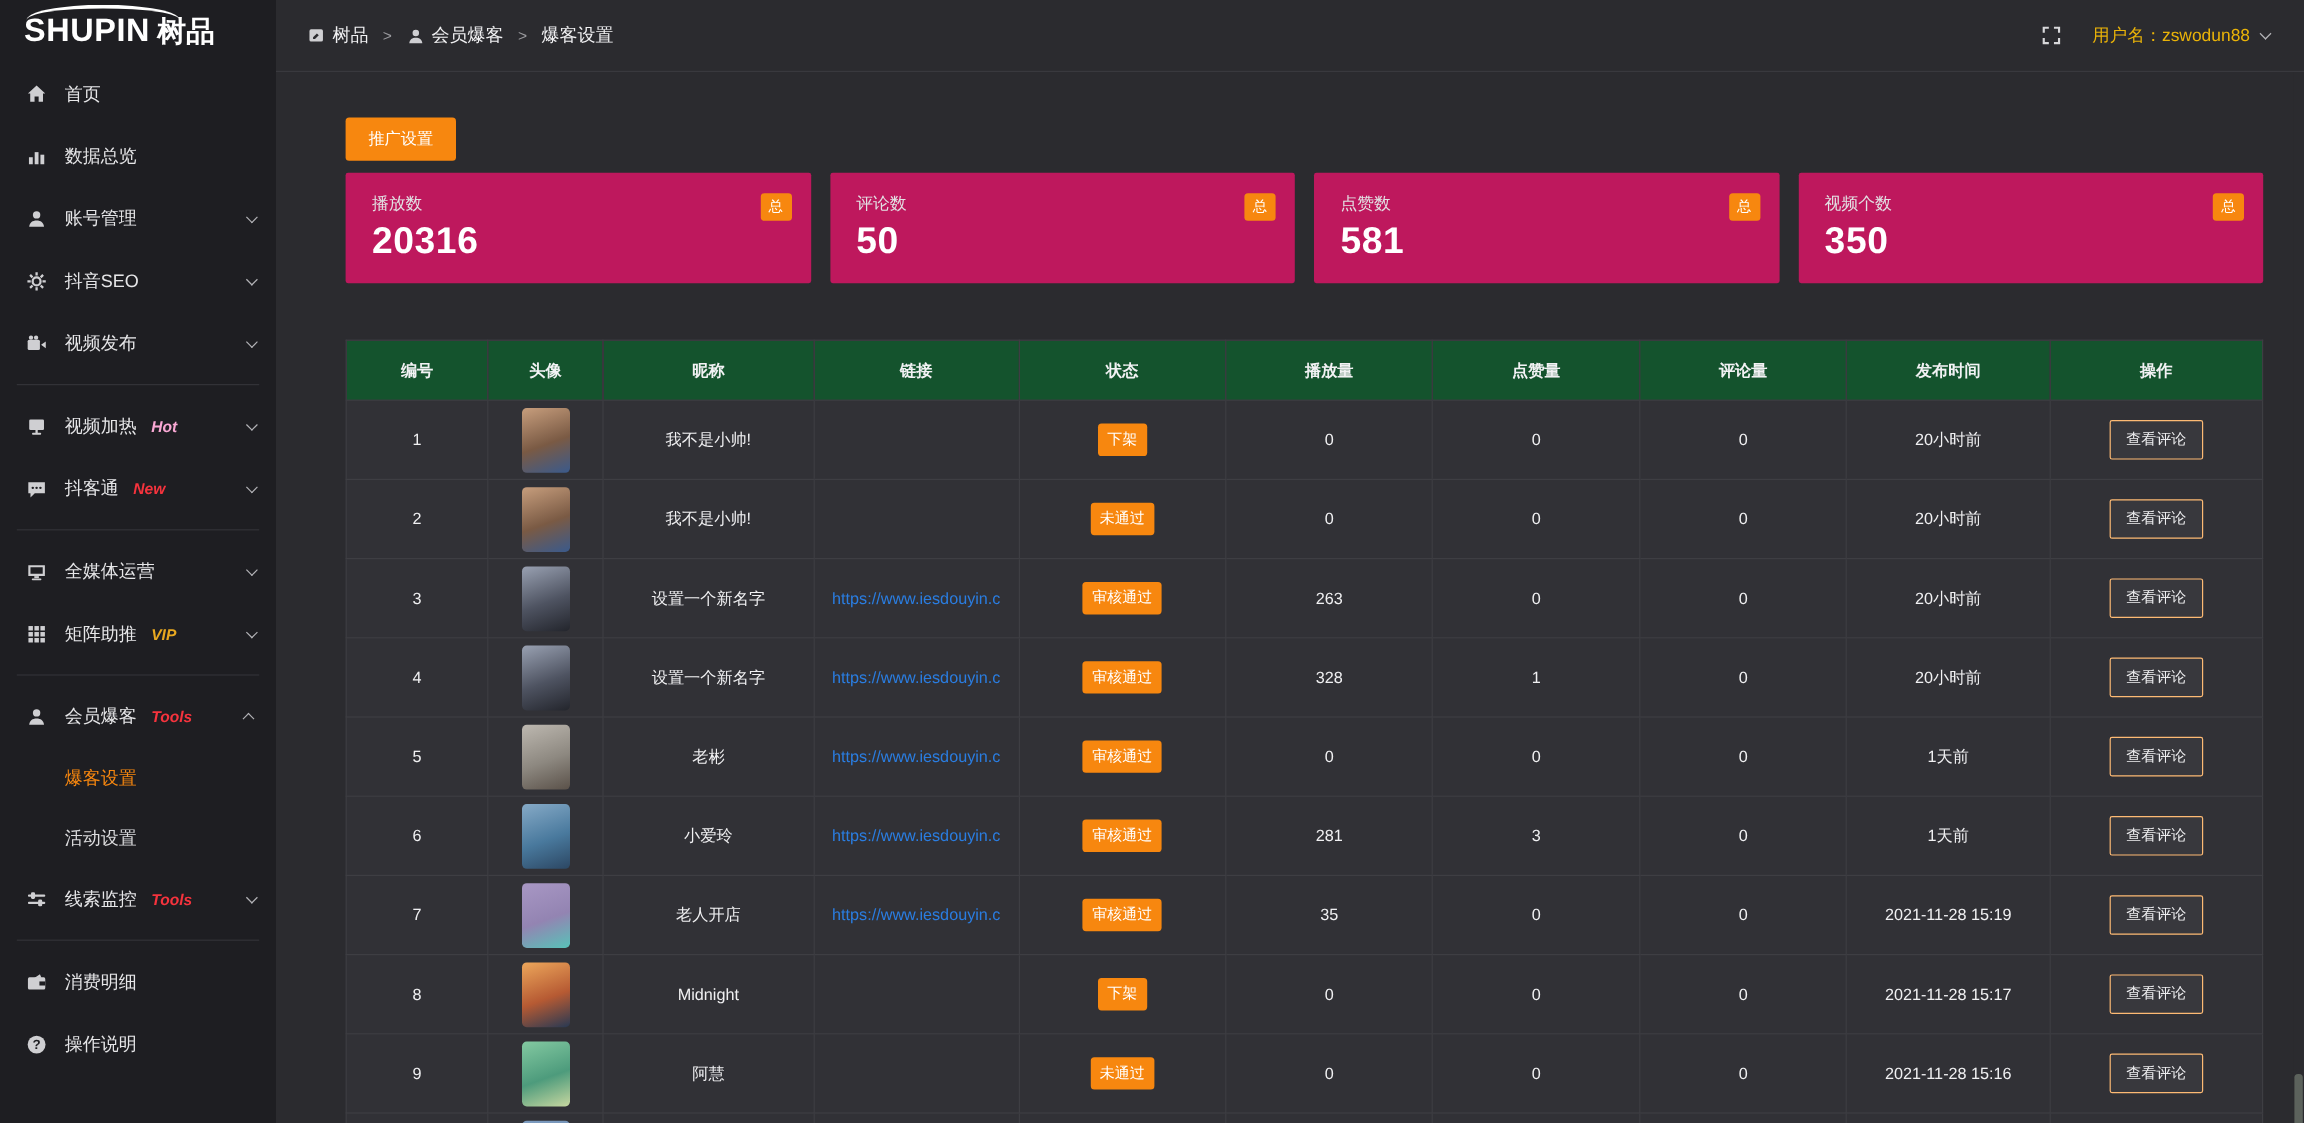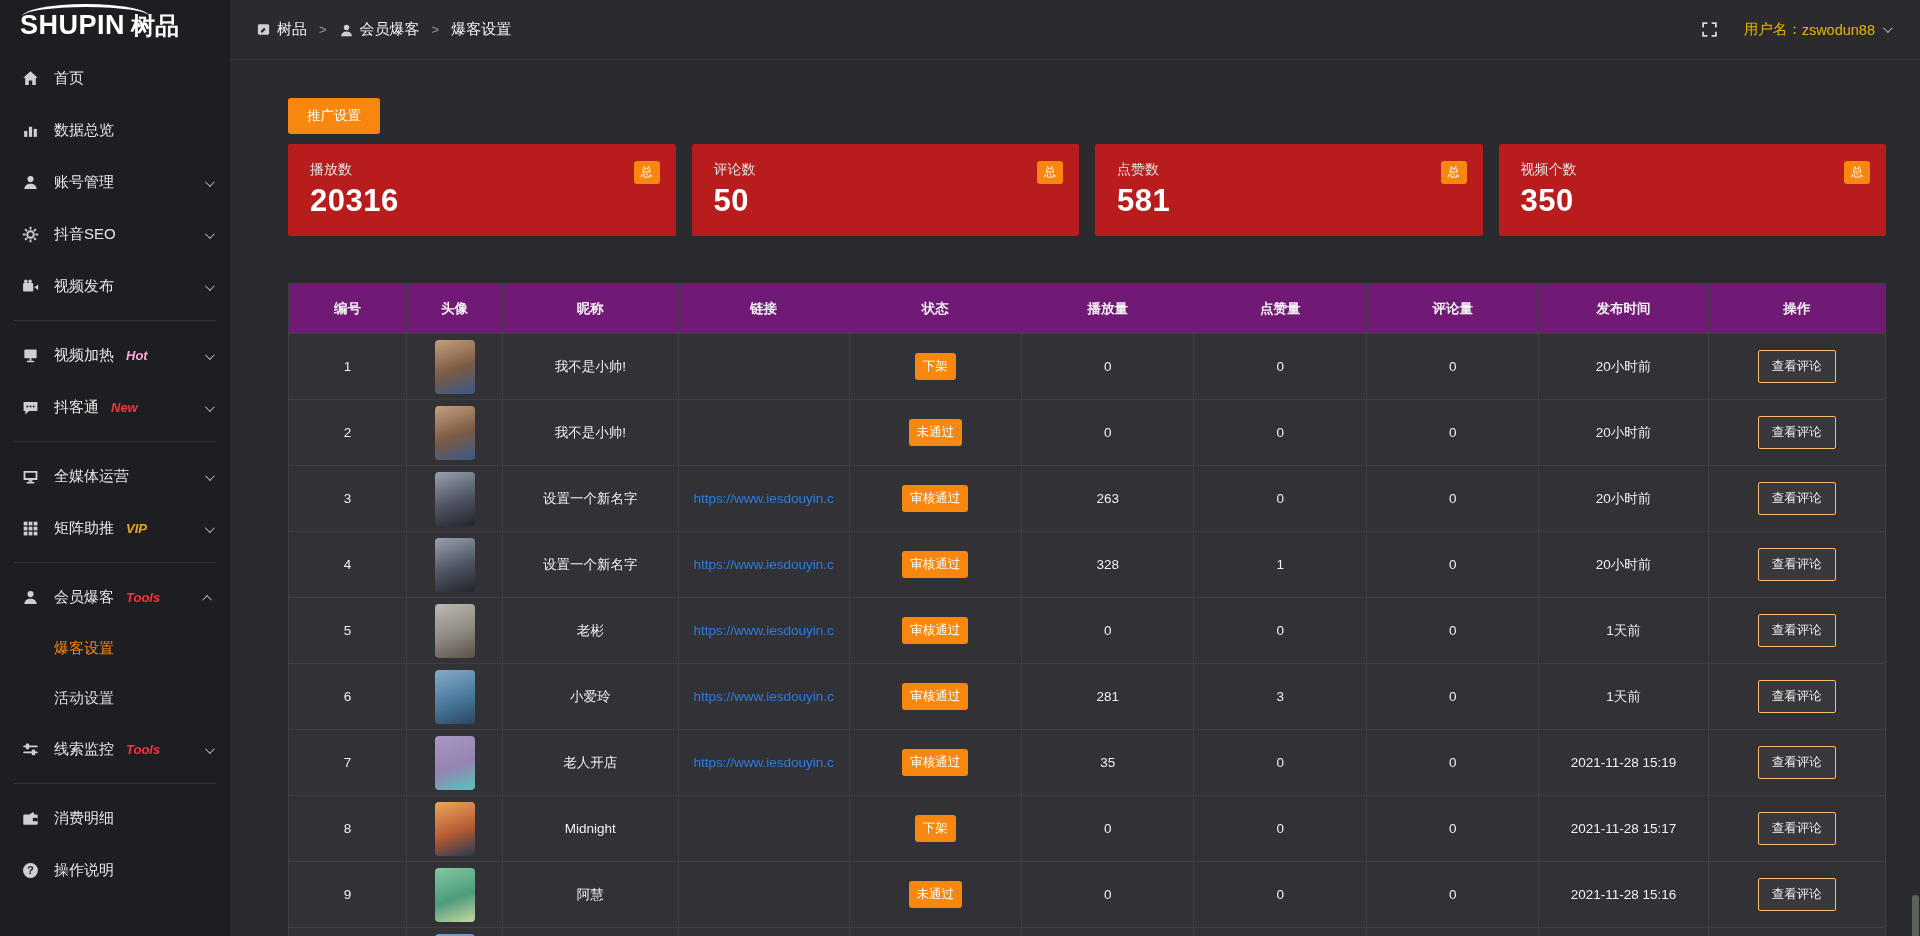--- a/index.html
+++ b/index.html
@@ -40,31 +40,31 @@
   .top-right { display:flex; align-items:center; }
   .fs-icon { width:17px; height:17px; display:inline-flex; cursor:pointer; margin-right:26px; }
   .user-menu { display:flex; align-items:center; font-size:14.5px; color:#eab308; cursor:pointer; }
   .user-menu .chev { margin-left:8px; }
 
   
   .content { position:absolute; left:230px; right:0; top:61px; bottom:0; padding:37px 34px 0 58px; overflow:hidden; }
   .promo-btn { display:inline-block; background:var(--accent); color:#fff; border:none; border-radius:3px;
     font-size:13.5px; padding:9px 19px; cursor:pointer; font-family:inherit; }
   .stats { display:flex; gap:16px; margin-top:10px; }
-  .stat-card { position:relative; flex:1; height:92px; background:#b91c1c; border-radius:2px; padding:17px 22px; }
+  .stat-card { position:relative; flex:1; height:92px; background:#be185d; border-radius:2px; padding:17px 22px; }
   .stat-label { font-size:14px; color:#e2e2e4; }
   .stat-value { font-size:31px; font-weight:700; color:#fff; margin-top:4px; letter-spacing:.5px; }
   .stat-badge { position:absolute; top:17px; right:16px; background:var(--accent); color:#fff;
     font-size:12px; padding:3px 7px; border-radius:3px; }
 
   
   .table-wrap { margin-top:47px; }
   table { width:100%; border-collapse:collapse; table-layout:fixed; background:#313136; }
   th,td { border:1px solid #3e3e43; text-align:center; overflow:hidden; white-space:nowrap; }
-  th { height:50px; font-size:13.5px; font-weight:600; color:#f2f2f4; background:#701a75; }
+  th { height:50px; font-size:13.5px; font-weight:600; color:#f2f2f4; background:#14532d; }
   td { height:66px; font-size:13.5px; color:#f0f0f2; }
   .avatar { width:40px; height:54px; border-radius:4px; margin:0 auto; }
   .link { color:var(--link); text-decoration:none; font-size:13.5px; cursor:pointer; }
   .status-badge { display:inline-block; background:var(--accent); color:#fff; font-size:12.5px;
     padding:5px 8px; border-radius:3px; }
   .action-btn { background:#38383d; border:1px solid #fdba74; color:#ededEF; font-size:12.5px;
     padding:7px 13px; border-radius:2px; cursor:pointer; font-family:Liberation Sans, sans-serif; }
 
   
   .scrollbar { position:absolute; right:0; top:60px; bottom:0; width:9px; background:#2b2b2f; z-index:4; }

